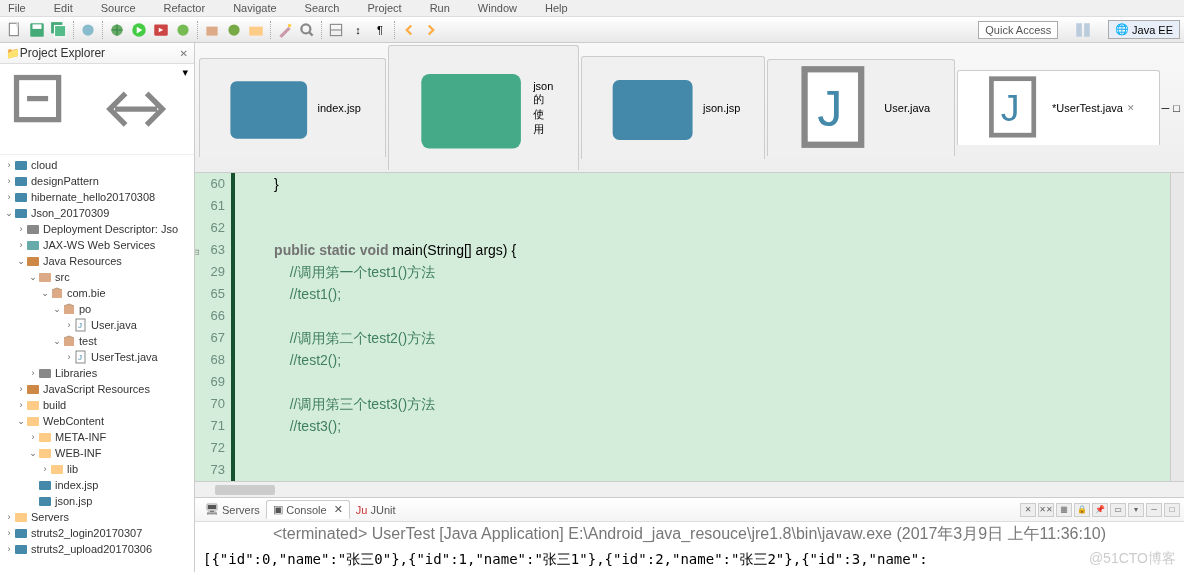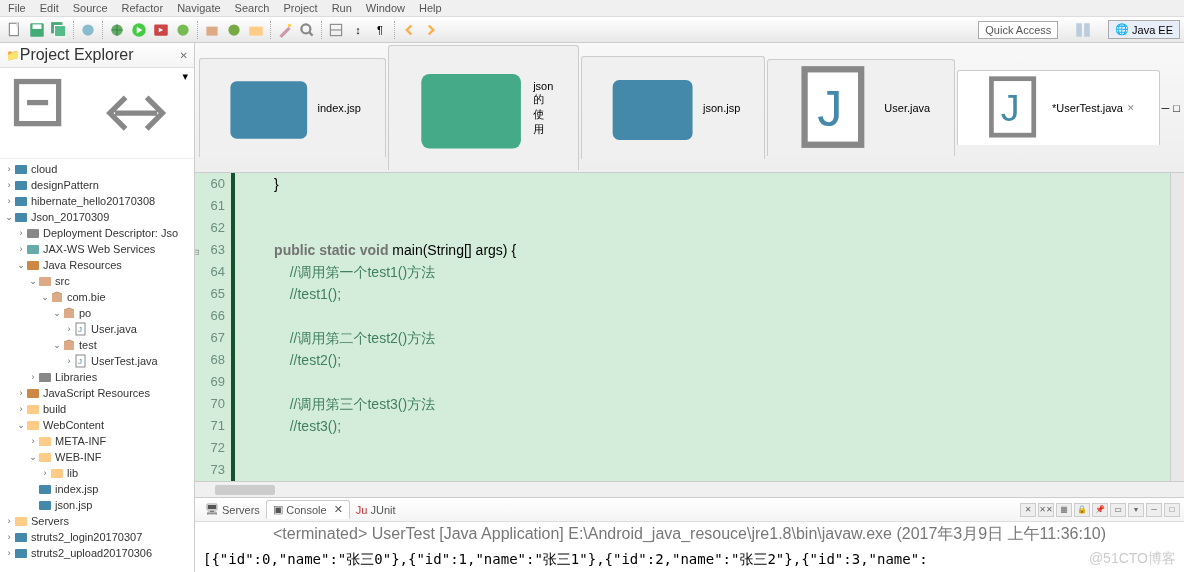--- a/index.html
+++ b/index.html
@@ -1,27 +1,27 @@
 <!DOCTYPE html>
 <html><head>
 <meta charset="utf-8">
 <style>
 * { margin: 0; padding: 0; box-sizing: border-box; font-family: "Segoe UI", Tahoma, sans-serif; }
 body { width: 1184px; height: 572px; background: #f0f0f0; font-size: 11px; overflow: hidden; }
-.menubar { display: flex; gap: 14px; padding: 2px 8px; color: #555; font-size: 11px; border-bottom: 1px solid #ddd; }
+.menubar { display: flex; gap: 28px; padding: 2px 8px; color: #555; font-size: 11px; border-bottom: 1px solid #ddd; }
 .toolbar { display: flex; align-items: center; padding: 2px 4px; background: linear-gradient(#fff,#e8e8e8); border-bottom: 1px solid #ccc; height: 26px; }
 .toolbar .ico { width: 18px; height: 18px; margin: 0 2px; display: inline-flex; align-items: center; justify-content: center; }
 .toolbar .sep { width: 1px; height: 18px; border-left: 1px dotted #aaa; margin: 0 3px; }
 .quick-access { margin-left: auto; display: flex; align-items: flex-end; gap: 14px; }
 .qa-box { border: 1px solid #aaa; padding: 2px 6px; background: #fff; font-size: 11px; color: #555; }
 .persp { border: 1px solid #aaa; padding: 2px 6px; background: #e8eef8; display: flex; align-items: center; gap: 3px; font-size: 11px; }
 .main { display: flex; height: 530px; }
 .sidebar { width: 195px; border-right: 1px solid #ccc; background: #fff; display: flex; flex-direction: column; }
 .view-hdr { display: flex; align-items: center; padding: 3px 6px; border-bottom: 1px solid #ddd; background: linear-gradient(#fff,#f4f4f4); }
-.view-hdr .title { flex: 1; font-size: 16px; color: #333; }
+.view-hdr .title { flex: 1; font-size: 12px; color: #333; }
 .view-hdr .x { color: #777; font-size: 10px; margin-left: 2px; }
 .view-tools { display: flex; justify-content: flex-end; padding: 2px 6px; gap: 4px; border-bottom: 1px solid #eee; }
 .tree { flex: 1; overflow: auto; padding: 2px 0; font-size: 11px; color: #333; }
 .tree .row { display: flex; align-items: center; height: 16px; white-space: nowrap; }
 .tree .tw { width: 10px; text-align: center; color: #666; font-size: 9px; }
 .tree .ic { width: 14px; height: 14px; margin-right: 3px; display: inline-flex; align-items: center; justify-content: center; }
 .ind0{padding-left:4px}.ind1{padding-left:16px}.ind2{padding-left:28px}.ind3{padding-left:40px}.ind4{padding-left:52px}.ind5{padding-left:64px}
 .editor-area { flex: 1; display: flex; flex-direction: column; background: #fff; }
 .tabs { display: flex; align-items: center; padding: 2px 4px; border-bottom: 1px solid #ccc; background: linear-gradient(#f8f8f8,#eee); }
 .tab { display: flex; align-items: center; gap: 4px; padding: 3px 24px; margin-right: 2px; border: 1px solid #ccc; border-bottom: none; border-radius: 3px 3px 0 0; background: #f0f0f0; font-size: 11px; }
@@ -469,21 +469,21 @@
           <span>─</span>
           <span>□</span>
         </div>
       </div>
     <div class="editor">
       <div class="gutter" id="gutter">
           <div class="ln">60</div>
           <div class="ln">61</div>
           <div class="ln">62</div>
           <div class="ln minus">63</div>
-          <div class="ln">64</div>
+          <div class="ln">29</div>
           <div class="ln">65</div>
           <div class="ln">66</div>
           <div class="ln">67</div>
           <div class="ln">68</div>
           <div class="ln">69</div>
           <div class="ln">70</div>
           <div class="ln">71</div>
           <div class="ln">72</div>
           <div class="ln">73</div>
         </div>

